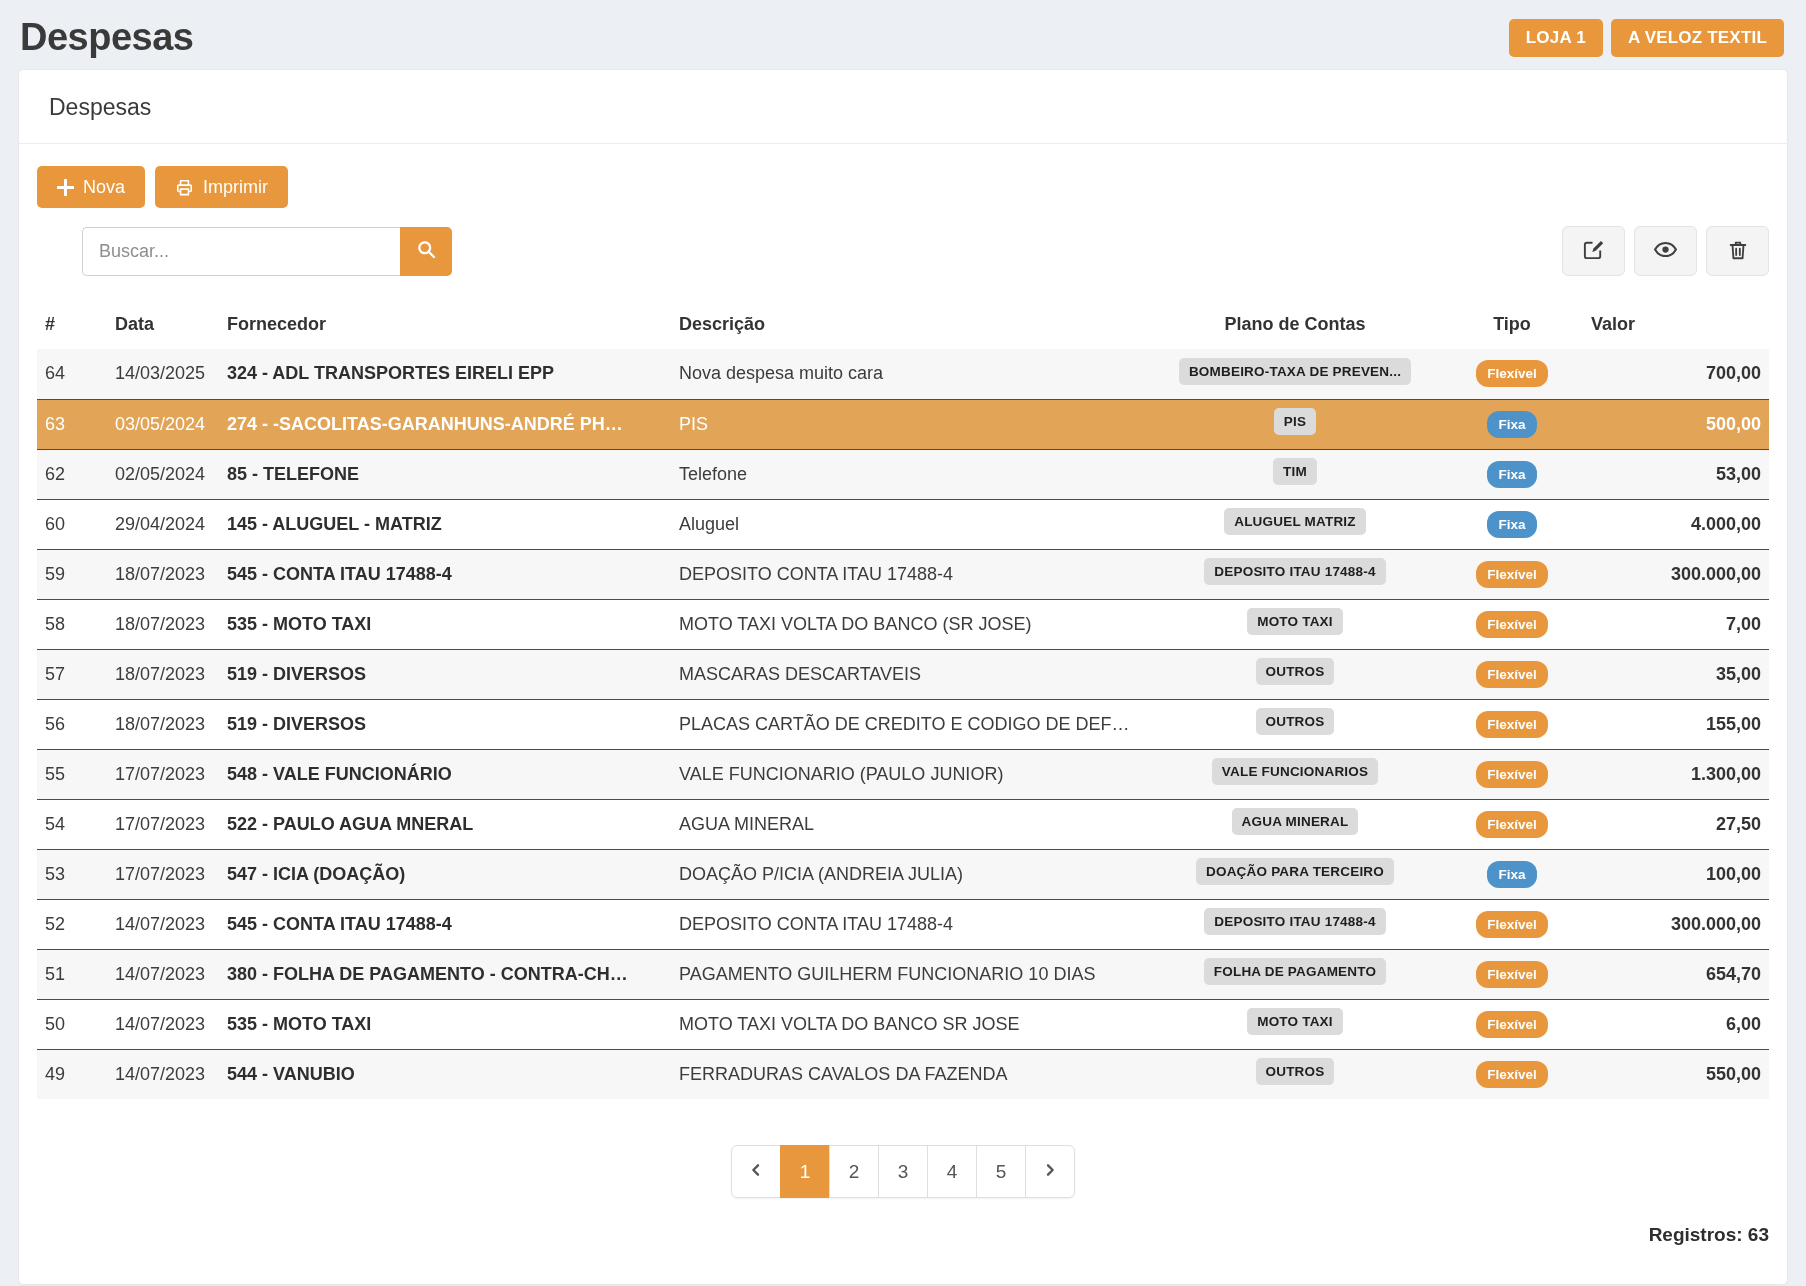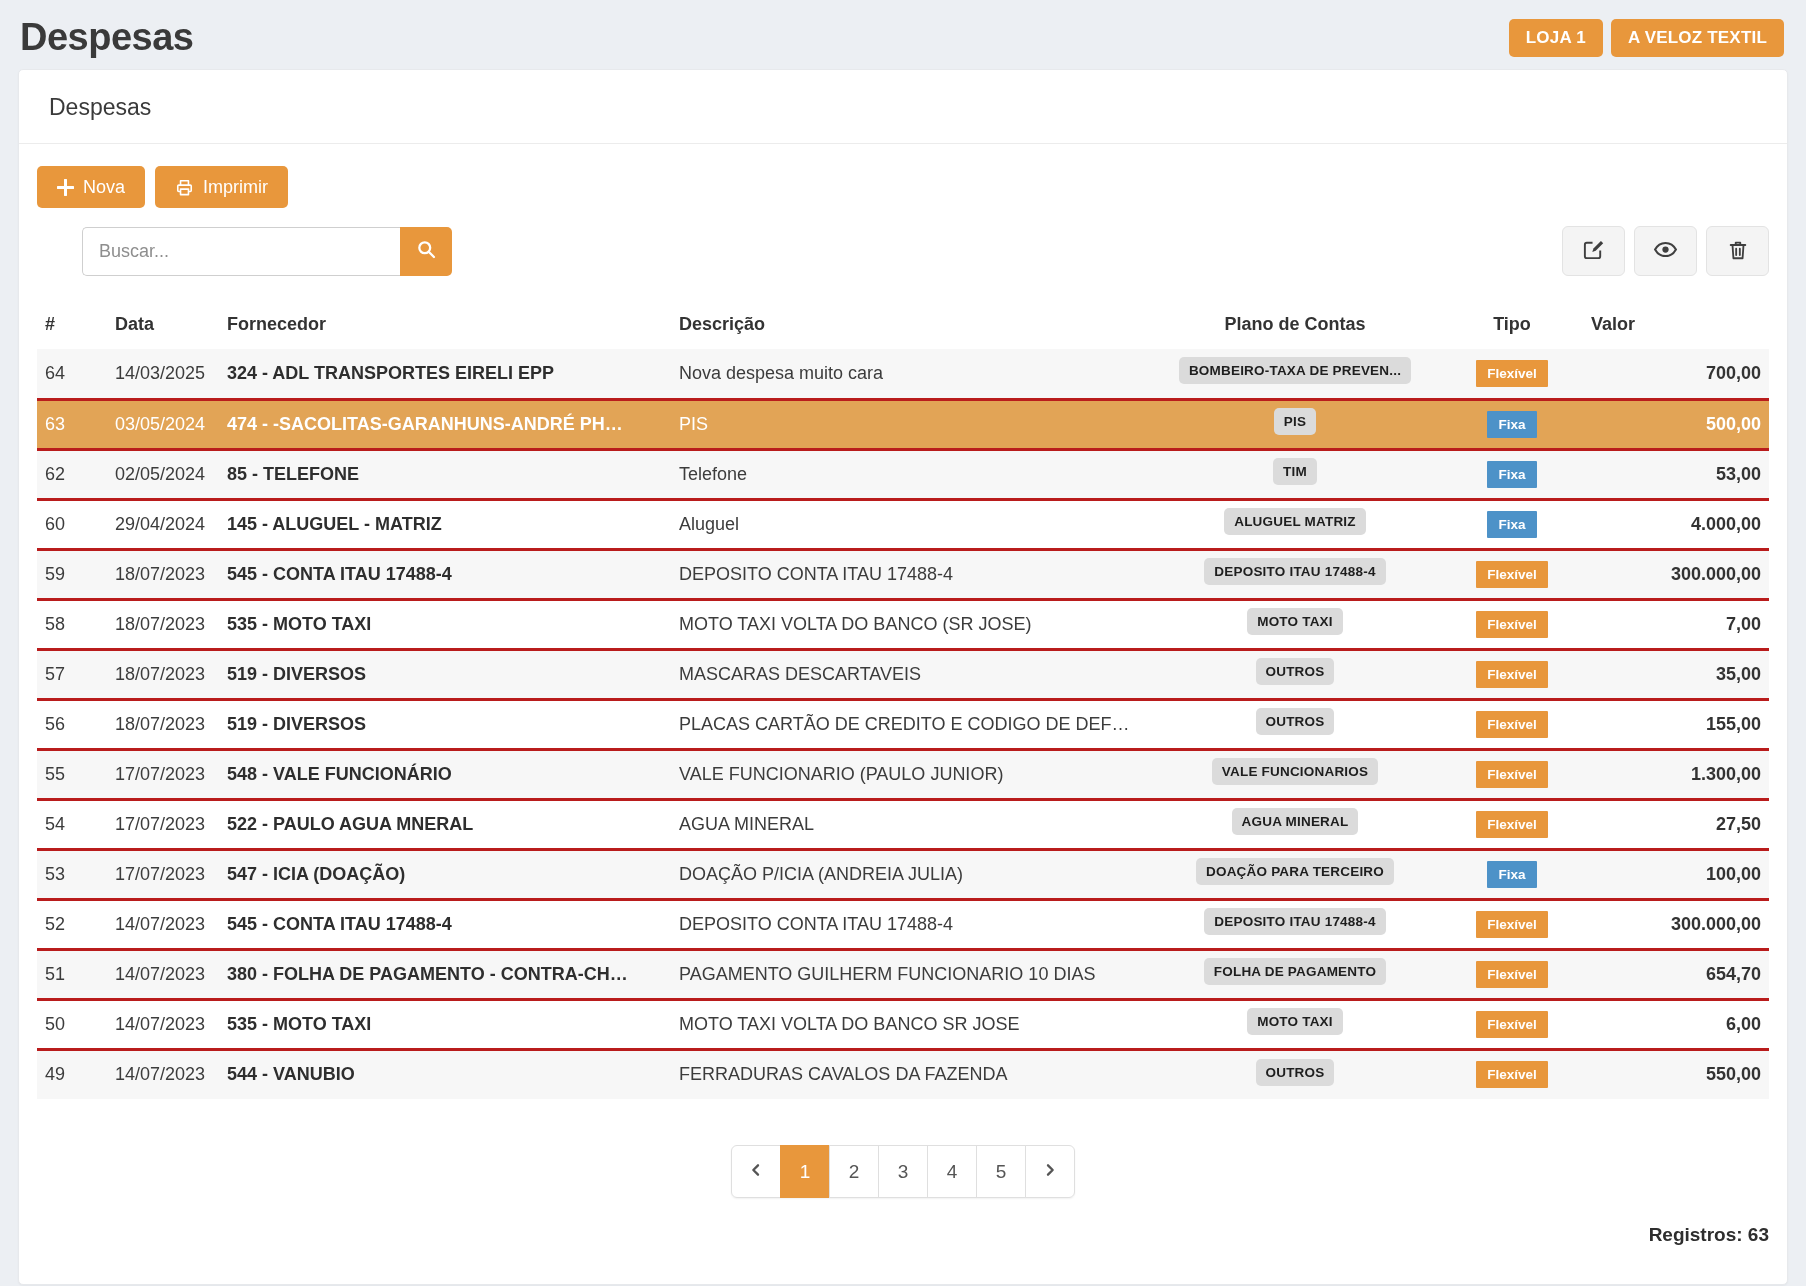--- a/index.html
+++ b/index.html
@@ -70,36 +70,36 @@
     padding: 12px 8px 14px 8px;
   }
   thead th.center { text-align: center; }
   thead th.right { text-align: left; }
   tbody td {
     font-size: 18px; padding: 0 8px; height: 50px; vertical-align: middle;
     white-space: nowrap; overflow: hidden; text-overflow: ellipsis;
   }
   tbody tr { cursor: pointer; }
   tbody tr:nth-child(odd) { background: #F7F7F7; }
-  tbody tr { border-top: 3px solid #b91c1c; }
+  tbody tr { border-top: 1px solid #b91c1c; }
   tbody tr:first-child { border-top: none; }
   td.forn { font-weight: 700; color: #2E2E2E; }
   td.center { text-align: center; }
   td.valor { text-align: right; font-weight: 700; color: #333; }
   tr.selected, tr.selected:nth-child(odd) { background: #E2A456; }
   tr.selected td, tr.selected td.forn, tr.selected td.valor { color: #fff; }
   .badge-plano {
     display: inline-block; background: #DBDBDB; color: #1E1E1E;
     font-size: 13.5px; font-weight: 700; padding: 6px 10px; border-radius: 5px;
     max-width: 270px; overflow: hidden; text-overflow: ellipsis; white-space: nowrap;
     letter-spacing: 0.2px;
   }
   .badge-tipo {
     display: inline-block; color: #fff; font-size: 13.5px; font-weight: 700;
-    padding: 6px 11px; border-radius: 1px;
+    padding: 6px 11px; border-radius: 12px;
   }
   .badge-flexivel { background: #E8973C; }
   .badge-fixa { background: #4D92C8; }
   
   .pagination-wrap { display: flex; justify-content: center; margin-top: 46px; }
   .pagination { display: flex; border-radius: 6px; box-shadow: 0 1px 2px rgba(0,0,0,0.06); }
   .page-item {
     width: 50px; height: 53px; background: #fff; border: 1px solid #DFDFDF;
     margin-left: -1px; display: flex; align-items: center; justify-content: center;
     font-size: 19px; color: #555; cursor: pointer; font-family: inherit;
@@ -214,21 +214,21 @@
             <td>14/03/2025</td>
             <td class="forn">324 - ADL TRANSPORTES EIRELI EPP</td>
             <td>Nova despesa muito cara</td>
             <td class="center"><span class="badge-plano">BOMBEIRO-TAXA DE PREVEN...</span></td>
             <td class="center"><span class="badge-tipo badge-flexivel">Flexível</span></td>
             <td class="valor">700,00</td>
           </tr>
           <tr class="selected">
             <td>63</td>
             <td>03/05/2024</td>
-            <td class="forn">474 - -SACOLITAS-GARANHUNS-ANDRÉ PH…</td>
+            <td class="forn">274 - -SACOLITAS-GARANHUNS-ANDRÉ PH…</td>
             <td>PIS</td>
             <td class="center"><span class="badge-plano">PIS</span></td>
             <td class="center"><span class="badge-tipo badge-fixa">Fixa</span></td>
             <td class="valor">500,00</td>
           </tr>
           <tr>
             <td>62</td>
             <td>02/05/2024</td>
             <td class="forn">85 - TELEFONE</td>
             <td>Telefone</td>

